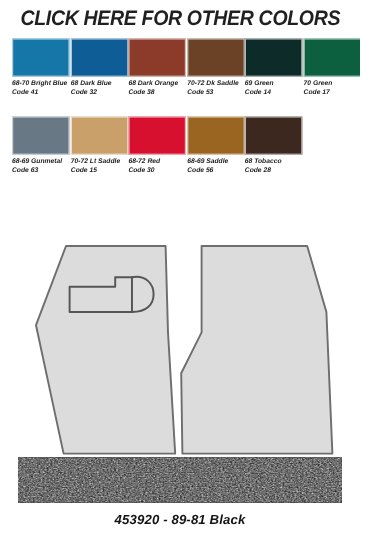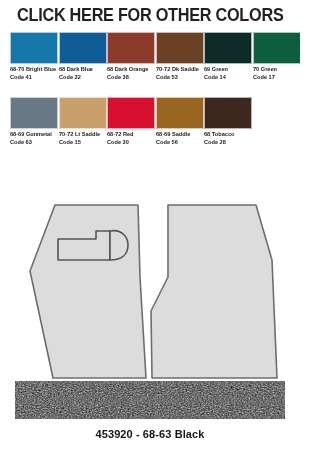--- a/index.html
+++ b/index.html
@@ -3,21 +3,21 @@
 <meta charset="utf-8">
 <style>
   html,body{margin:0;padding:0;}
   body{
     width:300px;height:450px;
     background:#ffffff;
     font-family:"Liberation Sans", sans-serif;
     overflow:hidden;
     position:relative;
   }
-  .page{position:relative;width:300px;height:450px;}
+  .page{position:relative;width:300px;height:450px;font-style:italic;}
 
   
   .header{
     position:absolute;left:0;top:0;width:300px;height:30px;
     display:flex;align-items:center;justify-content:center;
   }
   .header-text{
     font-family:"Liberation Sans", sans-serif;
     font-weight:bold;
     font-size:17.5px;
@@ -189,16 +189,16 @@
           </feComponentTransfer>
         </filter>
       </defs>
       <rect width="270" height="38" fill="#141414"></rect>
       <rect width="270" height="38" filter="url(#pile)" opacity="0.95"></rect>
       <rect width="270" height="38" filter="url(#pile2)" opacity="0.5"></rect>
     </svg>
   </div>
 
   <div class="caption">
-    <span class="caption-text">453920 - 68-63 Black</span>
+    <span class="caption-text">453920 - 89-81 Black</span>
   </div>
 
 </div>
 
 </body></html>

